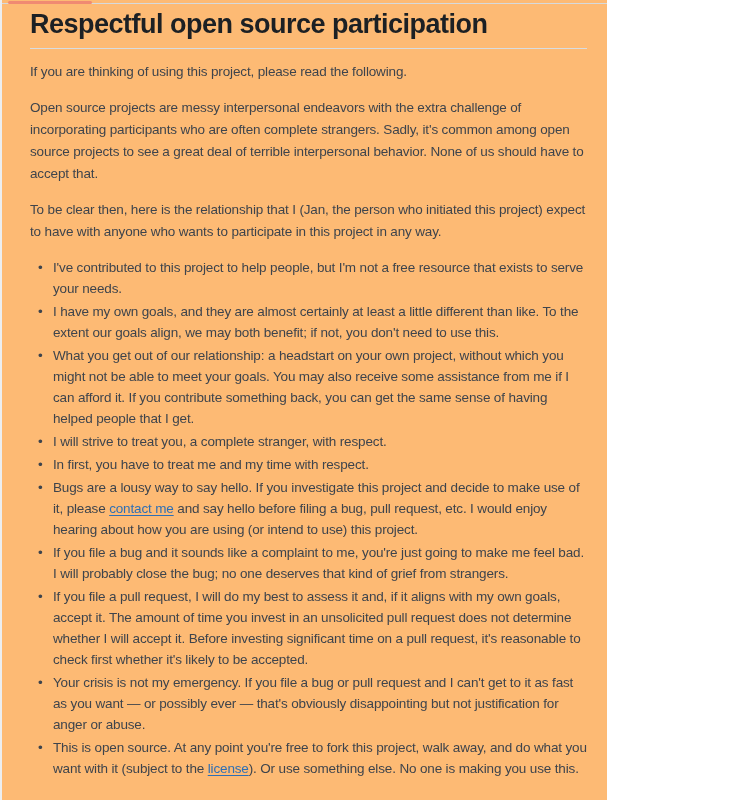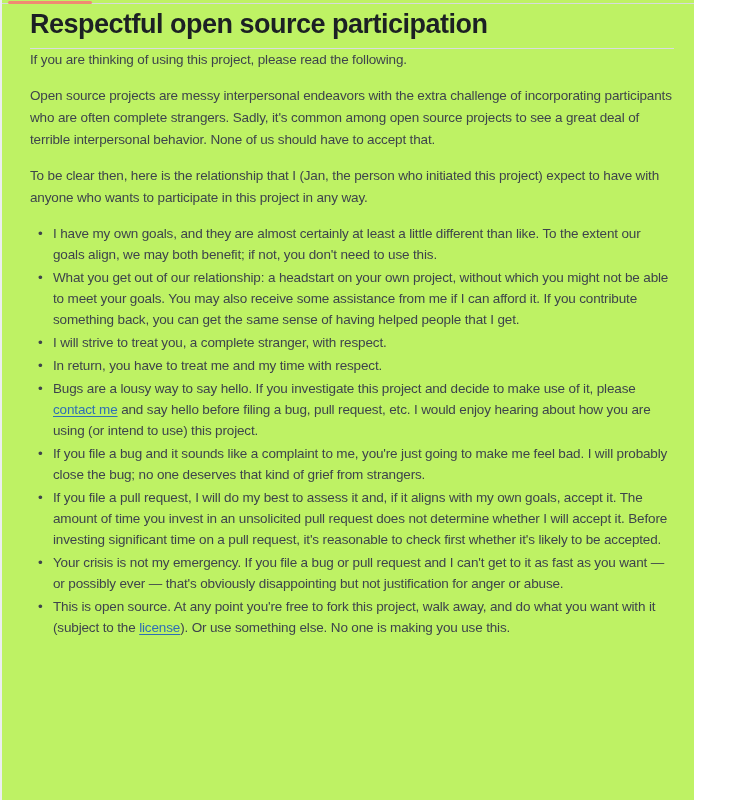--- a/index.html
+++ b/index.html
@@ -15,24 +15,24 @@
     margin: 0;
     padding: 0;
     width: 754px;
     height: 800px;
     overflow: hidden;
     background: #ffffff;
     font-family: "Liberation Sans", "DejaVu Sans", sans-serif;
   }
   .page {
     position: relative;
-    width: 694px;
+    width: 607px;
     height: 800px;
     border-left: 2px solid var(--edge);
-    background: #bef264;
+    background: #fdba74;
   }
   .tabbar-edge {
     position: relative;
     height: 4px;
     border-bottom: 1px solid #d6dadd;
   }
   .tab-underline {
     position: absolute;
     left: 6px;
     top: 1px;
@@ -54,21 +54,21 @@
     color: var(--title-text);
     border-bottom: 1px solid var(--rule);
   }
   p.intro {
     margin: 0 0 14px 0;
     font-size: 13.5px;
     line-height: 22px;
     letter-spacing: -0.15px;
     color: var(--text);
   }
-  p.intro.first { }
+  p.intro.first { margin-top: 12px; }
   ul.expectations {
     margin: 8px 0 0 0;
     padding: 0;
     list-style: none;
   }
   ul.expectations li {
     position: relative;
     padding-left: 23px;
     font-size: 13.5px;
     line-height: 21px;
@@ -97,24 +97,25 @@
 <div class="page">
   <div class="tabbar-edge">
     <span class="tab-underline"></span>
   </div>
   <div class="content">
     <h1 class="doc-title">Respectful open source participation</h1>
     <p class="intro first">If you are thinking of using this project, please read the following.</p>
     <p class="intro">Open source projects are messy interpersonal endeavors with the extra challenge of incorporating participants who are often complete strangers. Sadly, it's common among open source projects to see a great deal of terrible interpersonal behavior. None of us should have to accept that.</p>
     <p class="intro">To be clear then, here is the relationship that I (Jan, the person who initiated this project) expect to have with anyone who wants to participate in this project in any way.</p>
     <ul class="expectations">
+        <li><span>I've contributed to this project to help people, but I'm not a free resource that exists to serve your needs.</span></li>
         <li><span>I have my own goals, and they are almost certainly at least a little different than like. To the extent our goals align, we may both benefit; if not, you don't need to use this.</span></li>
         <li><span>What you get out of our relationship: a headstart on your own project, without which you might not be able to meet your goals. You may also receive some assistance from me if I can afford it. If you contribute something back, you can get the same sense of having helped people that I get.</span></li>
         <li><span>I will strive to treat you, a complete stranger, with respect.</span></li>
-        <li><span>In return, you have to treat me and my time with respect.</span></li>
+        <li><span>In first, you have to treat me and my time with respect.</span></li>
         <li><span>Bugs are a lousy way to say hello. If you investigate this project and decide to make use of it, please </span><a href="#">contact me</a><span> and say hello before filing a bug, pull request, etc. I would enjoy hearing about how you are using (or intend to use) this project.</span></li>
         <li><span>If you file a bug and it sounds like a complaint to me, you're just going to make me feel bad. I will probably close the bug; no one deserves that kind of grief from strangers.</span></li>
         <li><span>If you file a pull request, I will do my best to assess it and, if it aligns with my own goals, accept it. The amount of time you invest in an unsolicited pull request does not determine whether I will accept it. Before investing significant time on a pull request, it's reasonable to check first whether it's likely to be accepted.</span></li>
         <li><span>Your crisis is not my emergency. If you file a bug or pull request and I can't get to it as fast as you want — or possibly ever — that's obviously disappointing but not justification for anger or abuse.</span></li>
         <li><span>This is open source. At any point you're free to fork this project, walk away, and do what you want with it (subject to the </span><a href="#">license</a><span>). Or use something else. No one is making you use this.</span></li>
       </ul>
   </div>
 </div>
 
 </body></html>

